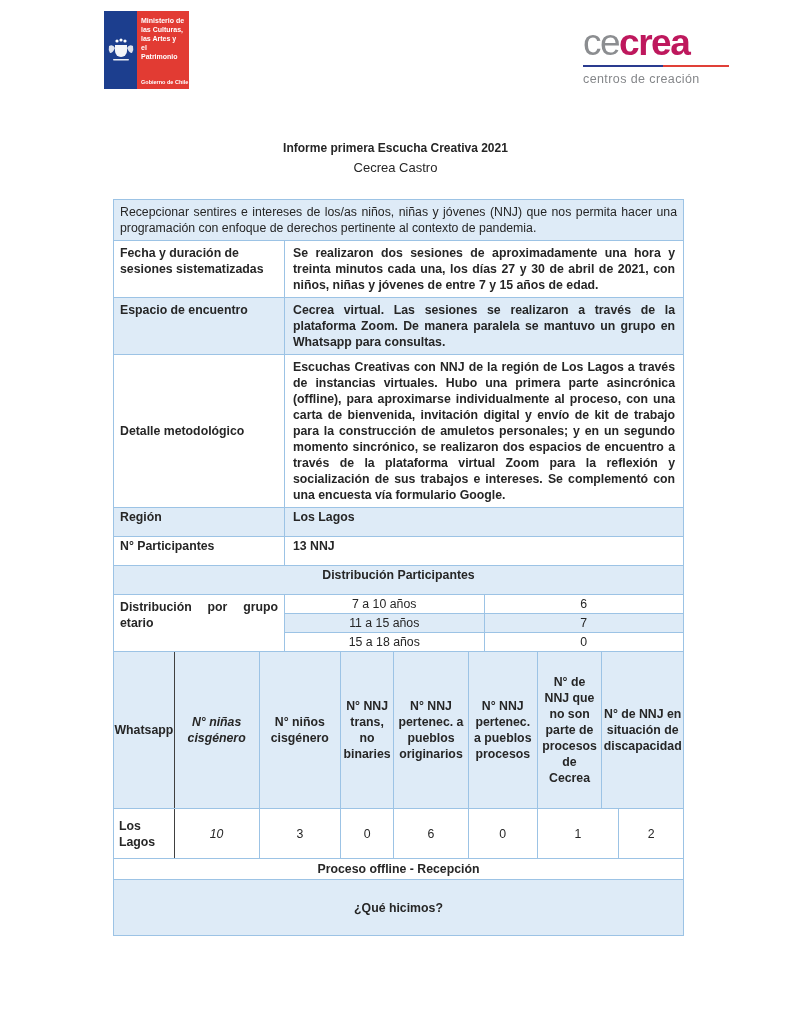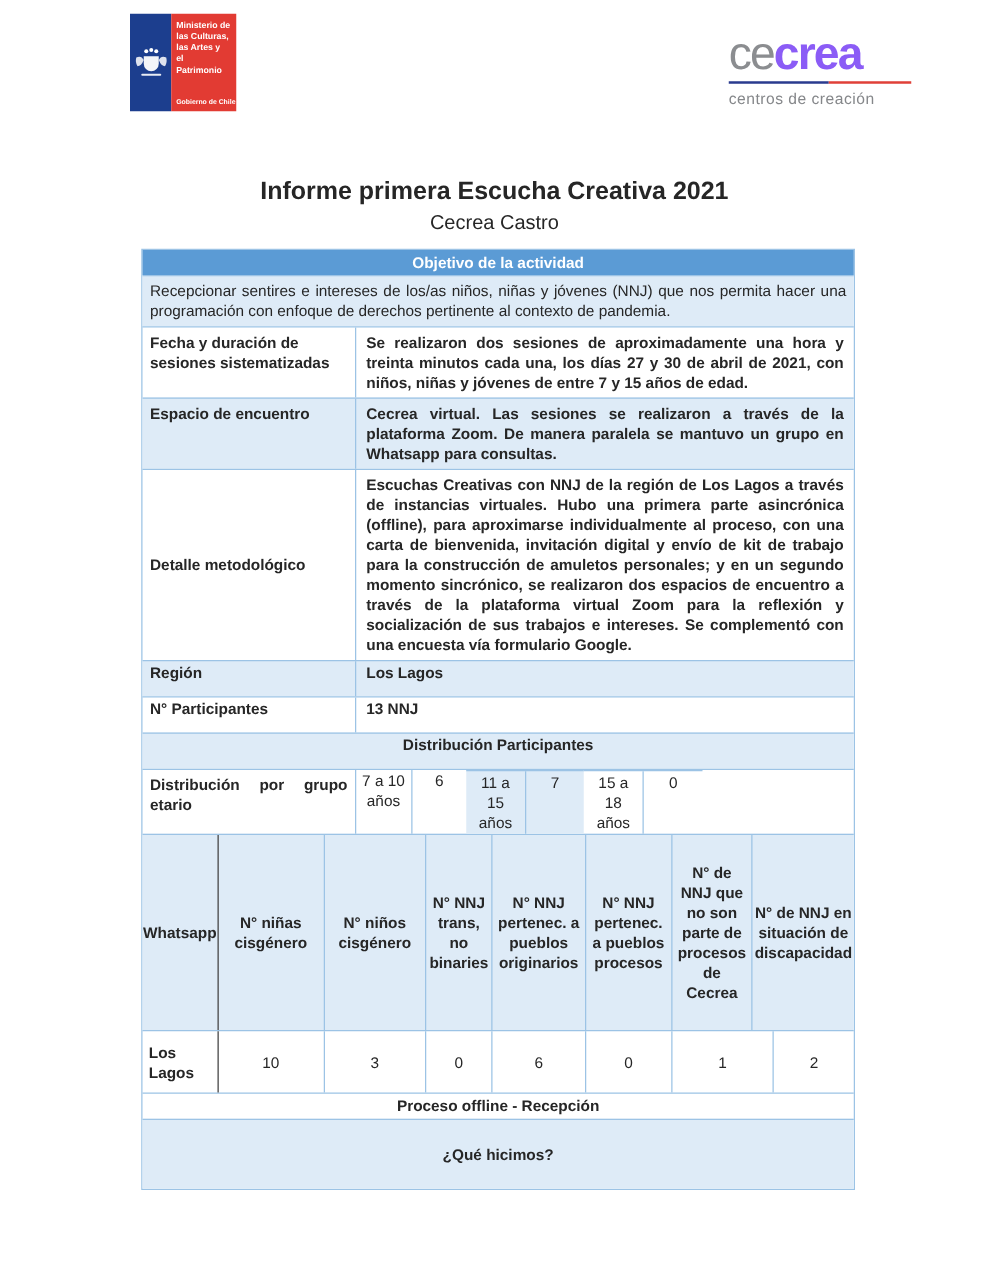--- a/index.html
+++ b/index.html
@@ -17,30 +17,30 @@
   
   .gov-logo { position:absolute; left:104px; top:11px; width:85px; height:78px; display:flex; }
   .gov-blue { width:33px; background:#1c3e8e; display:flex; align-items:center; justify-content:center; }
   .gov-red  { flex:1; background:#e23b33; color:#fff; position:relative; padding:5px 4px 4px 4px; }
   .gov-ministry { font-size:7px; font-weight:bold; line-height:1.3; white-space:pre-line; }
   .gov-footer { position:absolute; bottom:4px; left:4px; font-size:5.5px; font-weight:bold; }
 
   
   .cecrea { position:absolute; right:62px; top:24px; width:146px; }
   .cecrea-word { font-size:37px; line-height:1; letter-spacing:-1.5px; color:#8b8d90; font-family:"Liberation Sans", sans-serif; }
-  .cecrea-word .crea { font-weight:bold; color:#8b5cf6; }
+  .cecrea-word .crea { font-weight:bold; color:#be185d; }
   .cecrea-rule { display:flex; height:2px; margin:4px 0 5px 0; width:100%; }
   .rule-blue { width:55%; background:#2a3b8f; }
   .rule-red  { flex:1; background:#e04038; }
   .cecrea-tag { font-size:12.5px; color:#85878a; letter-spacing:0.4px; }
 
   
   .titles { position:absolute; top:141px; left:0; width:100%; text-align:center; }
-  .doc-title { font-weight:bold; font-size:20px; line-height:1.25; }
-  .doc-subtitle { font-size:16px; margin-top:4px; }
+  .doc-title { font-weight:bold; font-size:12px; line-height:1.25; }
+  .doc-subtitle { font-size:13px; margin-top:4px; }
 
   
   .rtable {
     position:absolute; left:113px; top:199px; width:571px;
     border:1px solid #9cc3e5;
     font-size:12.3px; line-height:16px;
   }
   .row { display:flex; border-top:1px solid #9cc3e5; }
   .row:first-child { border-top:none; }
   .cell { min-width:0; }
@@ -53,21 +53,21 @@
 
   .cell.full  { width:100%; padding:4px 6px; }
   .cell.label { width:170px; flex:0 0 170px; padding:4px 6px; font-weight:bold; }
   .cell.value { flex:1; padding:4px 8px;font-weight:bold; }
   .slim .cell { padding-top:1px; padding-bottom:11px; }
   .justify { text-align:justify; text-align-last:left; }
   .center { text-align:center; }
   .bold { font-weight:bold; }
 
   
-  .etario-rows { flex:1; display:flex; flex-direction:row; border-left:1px solid #9cc3e5; }
+  .etario-rows { flex:1; display:flex; flex-direction:column; border-left:1px solid #9cc3e5; }
   .etario-row { display:flex; border-top:1px solid #9cc3e5; }
   .etario-row:first-child { border-top:none; }
   .etario-row .cell { flex:1; text-align:center; padding:1px 4px; }
   .etario-row .cell + .cell { border-left:1px solid #9cc3e5; }
 
   
   .demo-head { min-height:157px; }
   .demo-head .cell, .demo-data .cell {
     display:flex; align-items:center; justify-content:center;
     text-align:center; padding:3px 3px;
@@ -75,21 +75,21 @@
   .demo-head .cell { font-weight:bold; }
   .demo-data { min-height:50px; }
   .dc1 { flex:0 0 10.5%;  }
   .dc2 { flex:0 0 14.9%;  }
   .dc3 { flex:0 0 14.35%; }
   .dc4 { flex:0 0 9.3%;   }
   .dc5 { flex:0 0 13.15%; }
   .dc6 { flex:0 0 12.1%;  }
   .dc7 { flex:0 0 14.35%; }
   .dc8 { flex:1; }
-  .dark-left { border-left:1.5px solid #404040 !important; }
+  .dark-left { border-left:1.5px solid #404040 !important;font-style:italic; }
   .region-cell { justify-content:flex-start !important; text-align:left !important; font-weight:bold; padding-left:5px !important; }
 
   .quehicimos { min-height:56px; }
   .quehicimos .cell { width:100%; display:flex; align-items:center; justify-content:center; font-weight:bold; }
   .proceso .cell { width:100%; text-align:center; font-weight:bold; padding:2px 6px; }
 </style>
 </head>
 <body>
 
 <div class="page">
@@ -126,23 +126,20 @@
     <div class="cecrea-tag">centros de creación</div>
   </div>
 
   <div class="titles">
     <div class="doc-title">Informe primera Escucha Creativa 2021</div>
     <div class="doc-subtitle">Cecrea Castro</div>
   </div>
 
   <div class="rtable">
 
-    <div class="row head-blue">
-      <div class="cell">Objetivo de la actividad</div>
-    </div>
 
     <div class="row bg-alt">
       <div class="cell full justify">Recepcionar sentires e intereses de los/as niños, niñas y jóvenes (NNJ) que nos permita hacer una programación con enfoque de derechos pertinente al contexto de pandemia.</div>
     </div>
 
     <div class="row">
       <div class="cell label">Fecha y duración de sesiones sistematizadas</div>
       <div class="cell value justify">Se realizaron dos sesiones de aproximadamente una hora y treinta minutos cada una, los días 27 y 30 de abril de 2021, con niños, niñas y jóvenes de entre 7 y 15 años de edad.</div>
     </div>
 

